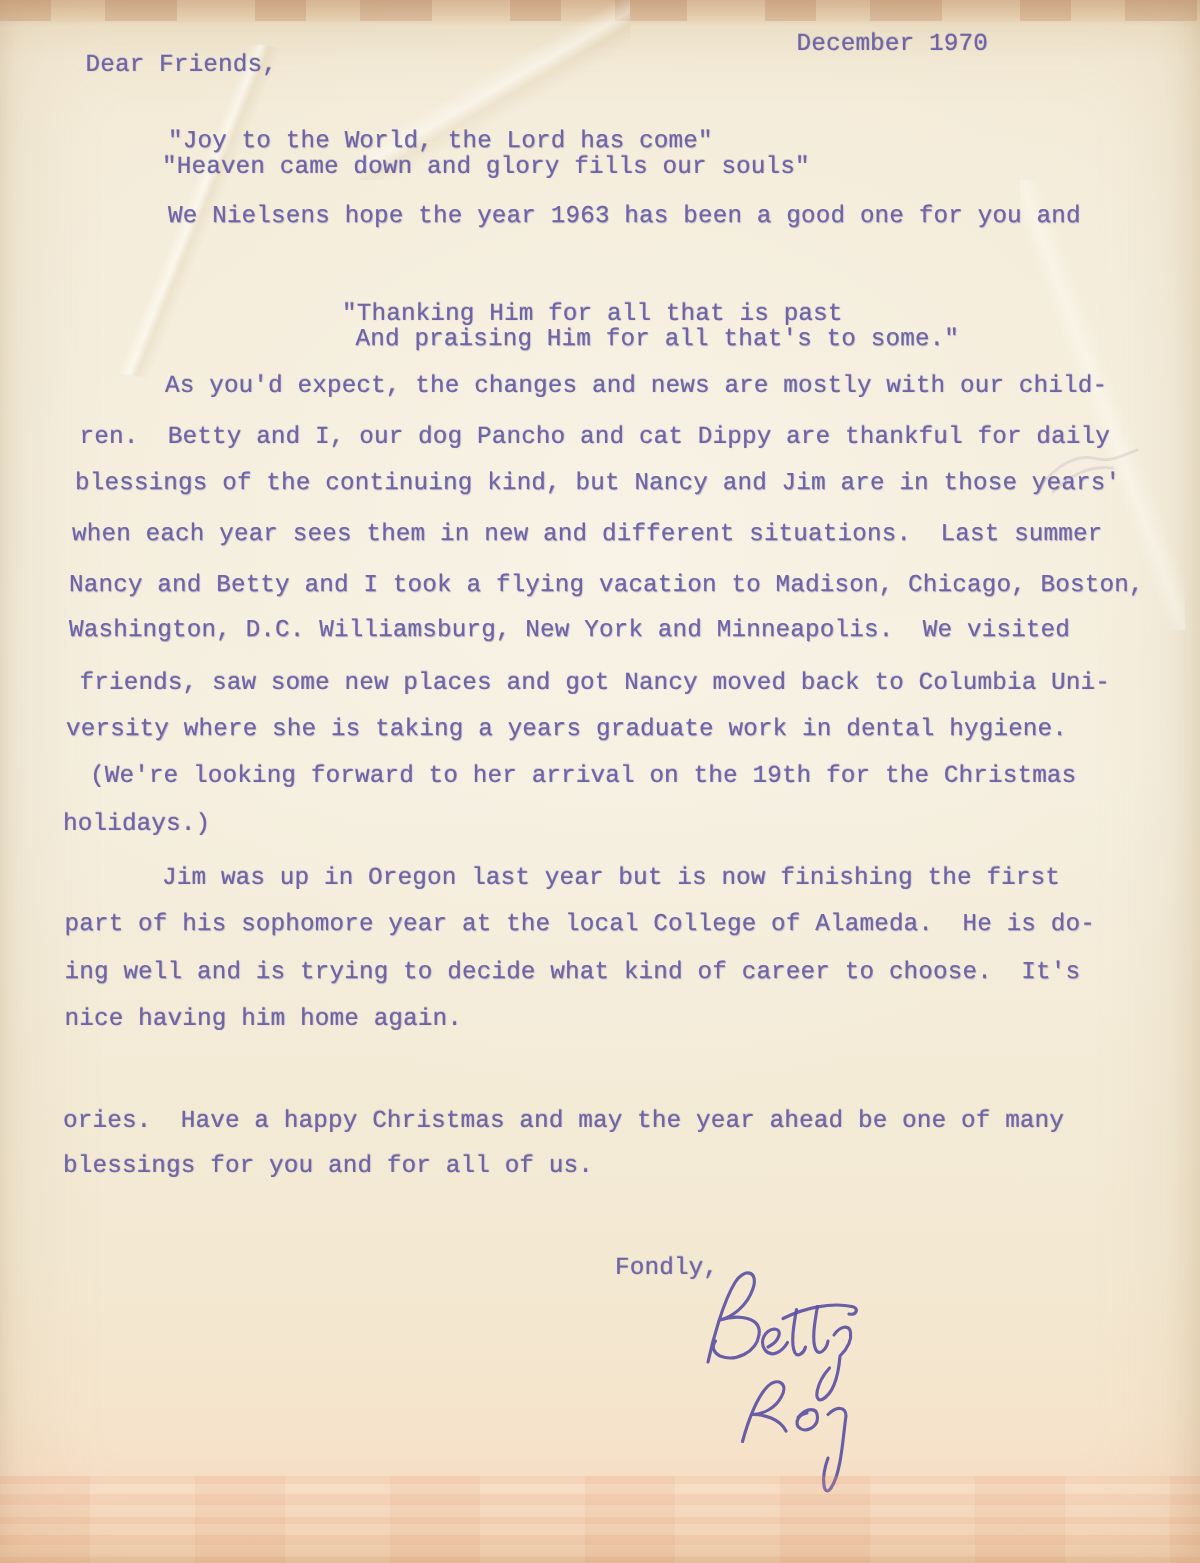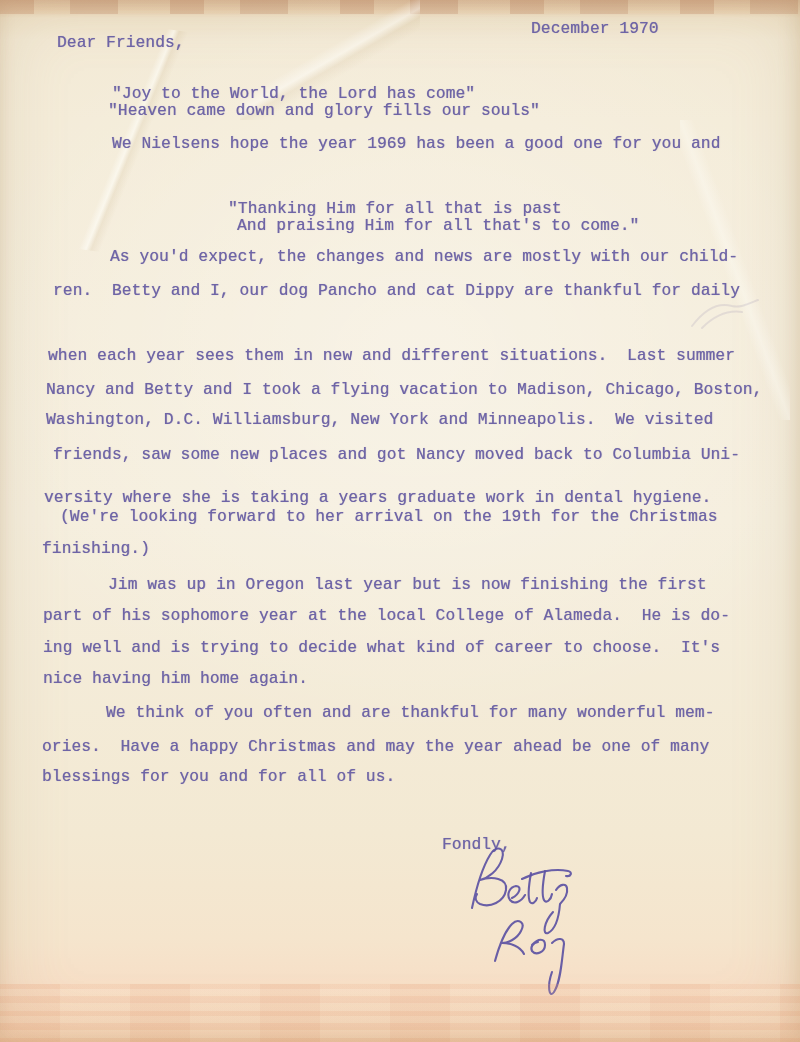--- a/index.html
+++ b/index.html
@@ -66,45 +66,45 @@
   <div class="crease crease1"></div>
   <div class="crease crease2"></div>
   <div class="crease crease3"></div>
 
   <div class="tl" style="top:20px;left:531px">December 1970</div>
   <div class="tl" style="top:34px;left:57px">Dear Friends,</div>
 
   <div class="tl" style="top:85px;left:112px">"Joy to the World, the Lord has come"</div>
   <div class="tl" style="top:102px;left:108px">"Heaven came down and glory fills our souls"</div>
 
-  <div class="tl" style="top:135px;left:112px">We Nielsens hope the year 1969 has been a good one for you and</div>
+  <div class="tl" style="top:135px;left:112px">We Nielsens hope the year 1963 has been a good one for you and</div>
 
   <div class="tl" style="top:200px;left:228px">"Thanking Him for all that is past</div>
-  <div class="tl" style="top:217px;left:237px">And praising Him for all that's to come."</div>
+  <div class="tl" style="top:217px;left:237px">And praising Him for all that's to some."</div>
 
   <div class="tl" style="top:248px;left:110px">As you'd expect, the changes and news are mostly with our child-</div>
   <div class="tl" style="top:282px;left:53px">ren.  Betty and I, our dog Pancho and cat Dippy are thankful for daily</div>
+  <div class="tl" style="top:313px;left:50px">blessings of the continuing kind, but Nancy and Jim are in those years'</div>
   <div class="tl" style="top:381px;left:46px">Nancy and Betty and I took a flying vacation to Madison, Chicago, Boston,</div>
   <div class="tl" style="top:347px;left:48px">when each year sees them in new and different situations.  Last summer</div>
   <div class="tl" style="top:411px;left:46px">Washington, D.C. Williamsburg, New York and Minneapolis.  We visited</div>
   <div class="tl" style="top:446px;left:53px">friends, saw some new places and got Nancy moved back to Columbia Uni-</div>
-  <div class="tl" style="top:489px;left:44px">versity where she is taking a years graduate work in dental hygiene.</div>
+  <div class="tl" style="top:477px;left:44px">versity where she is taking a years graduate work in dental hygiene.</div>
   <div class="tl" style="top:508px;left:60px">(We're looking forward to her arrival on the 19th for the Christmas</div>
-  <div class="tl" style="top:540px;left:42px">finishing.)</div>
+  <div class="tl" style="top:540px;left:42px">holidays.)</div>
 
   <div class="tl" style="top:576px;left:108px">Jim was up in Oregon last year but is now finishing the first</div>
   <div class="tl" style="top:639px;left:43px">ing well and is trying to decide what kind of career to choose.  It's</div>
   <div class="tl" style="top:607px;left:43px">part of his sophomore year at the local College of Alameda.  He is do-</div>
   <div class="tl" style="top:670px;left:43px">nice having him home again.</div>
 
-  <div class="tl" style="top:704px;left:106px">We think of you often and are thankful for many wonderful mem-</div>
   <div class="tl" style="top:738px;left:42px">ories.  Have a happy Christmas and may the year ahead be one of many</div>
   <div class="tl" style="top:768px;left:42px">blessings for you and for all of us.</div>
 
-  <div class="tl" style="top:836px;left:442px">Fondly,</div>
+  <div class="tl" style="top:836px;left:410px">Fondly,</div>
 
   <svg class="smudge" style="left:688px;top:296px" width="80" height="36" viewBox="0 0 80 36">
     <path d="M4,30 C16,14 30,6 44,10 C52,12 60,8 70,4"></path>
     <path d="M14,32 C26,20 40,14 54,16"></path>
   </svg>
 
   <svg class="sig" style="left:432px;top:842px" width="175" height="160" viewBox="0 0 175 160">
     <g aria-label="Betty">
       <path d="M40,66 C43,52 50,26 58,13 C64,3 74,5 70,17 C66,29 56,36 48,38 C60,34 76,36 74,48 C72,60 58,66 48,62 C44,60 42,56 45,52"></path>
       <path d="M80,56 C88,52 90,44 84,44 C78,45 74,52 78,58 C82,63 89,60 93,53"></path>

